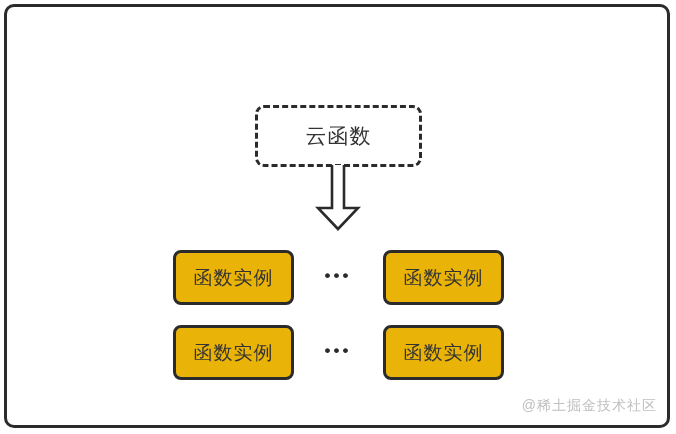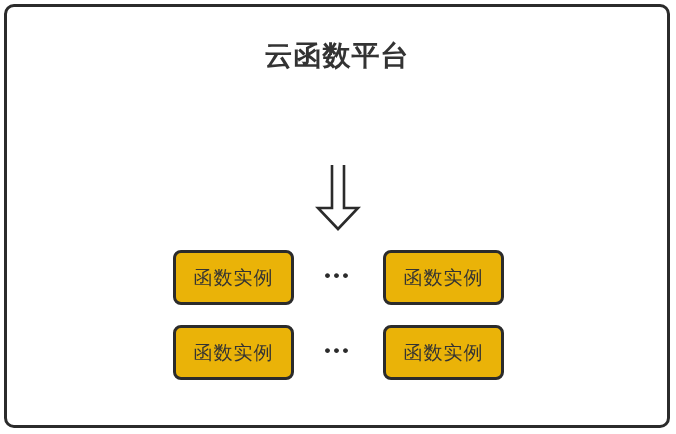--- a/index.html
+++ b/index.html
@@ -94,22 +94,24 @@
     font-size: 14px;
     color: #bfbfbf;
     letter-spacing: 1px;
   }
 </style>
 </head>
 <body>
 
 <div class="frame">
 
-  <div class="title">云函数平台</div>
 
+  <div class="cloud-node">
+    <span>云函数</span>
+  </div>
 
   <svg class="arrow" viewBox="0 0 46 66">
     <path d="M17 0 L17 43 L3 43 L23 64 L43 43 L29 43 L29 0" fill="#ffffff" stroke="#2b2b2b" stroke-width="2.6" stroke-linejoin="miter"></path>
   </svg>
 
   <div class="instance-node row1 col-left">
     <span>函数实例</span>
   </div>
 
   <div class="dots dots-row1">•••</div>
@@ -121,14 +123,15 @@
   <div class="instance-node row2 col-left">
     <span>函数实例</span>
   </div>
 
   <div class="dots dots-row2">•••</div>
 
   <div class="instance-node row2 col-right">
     <span>函数实例</span>
   </div>
 
+  <div class="watermark">@稀土掘金技术社区</div>
 
 </div>
 
 </body></html>

